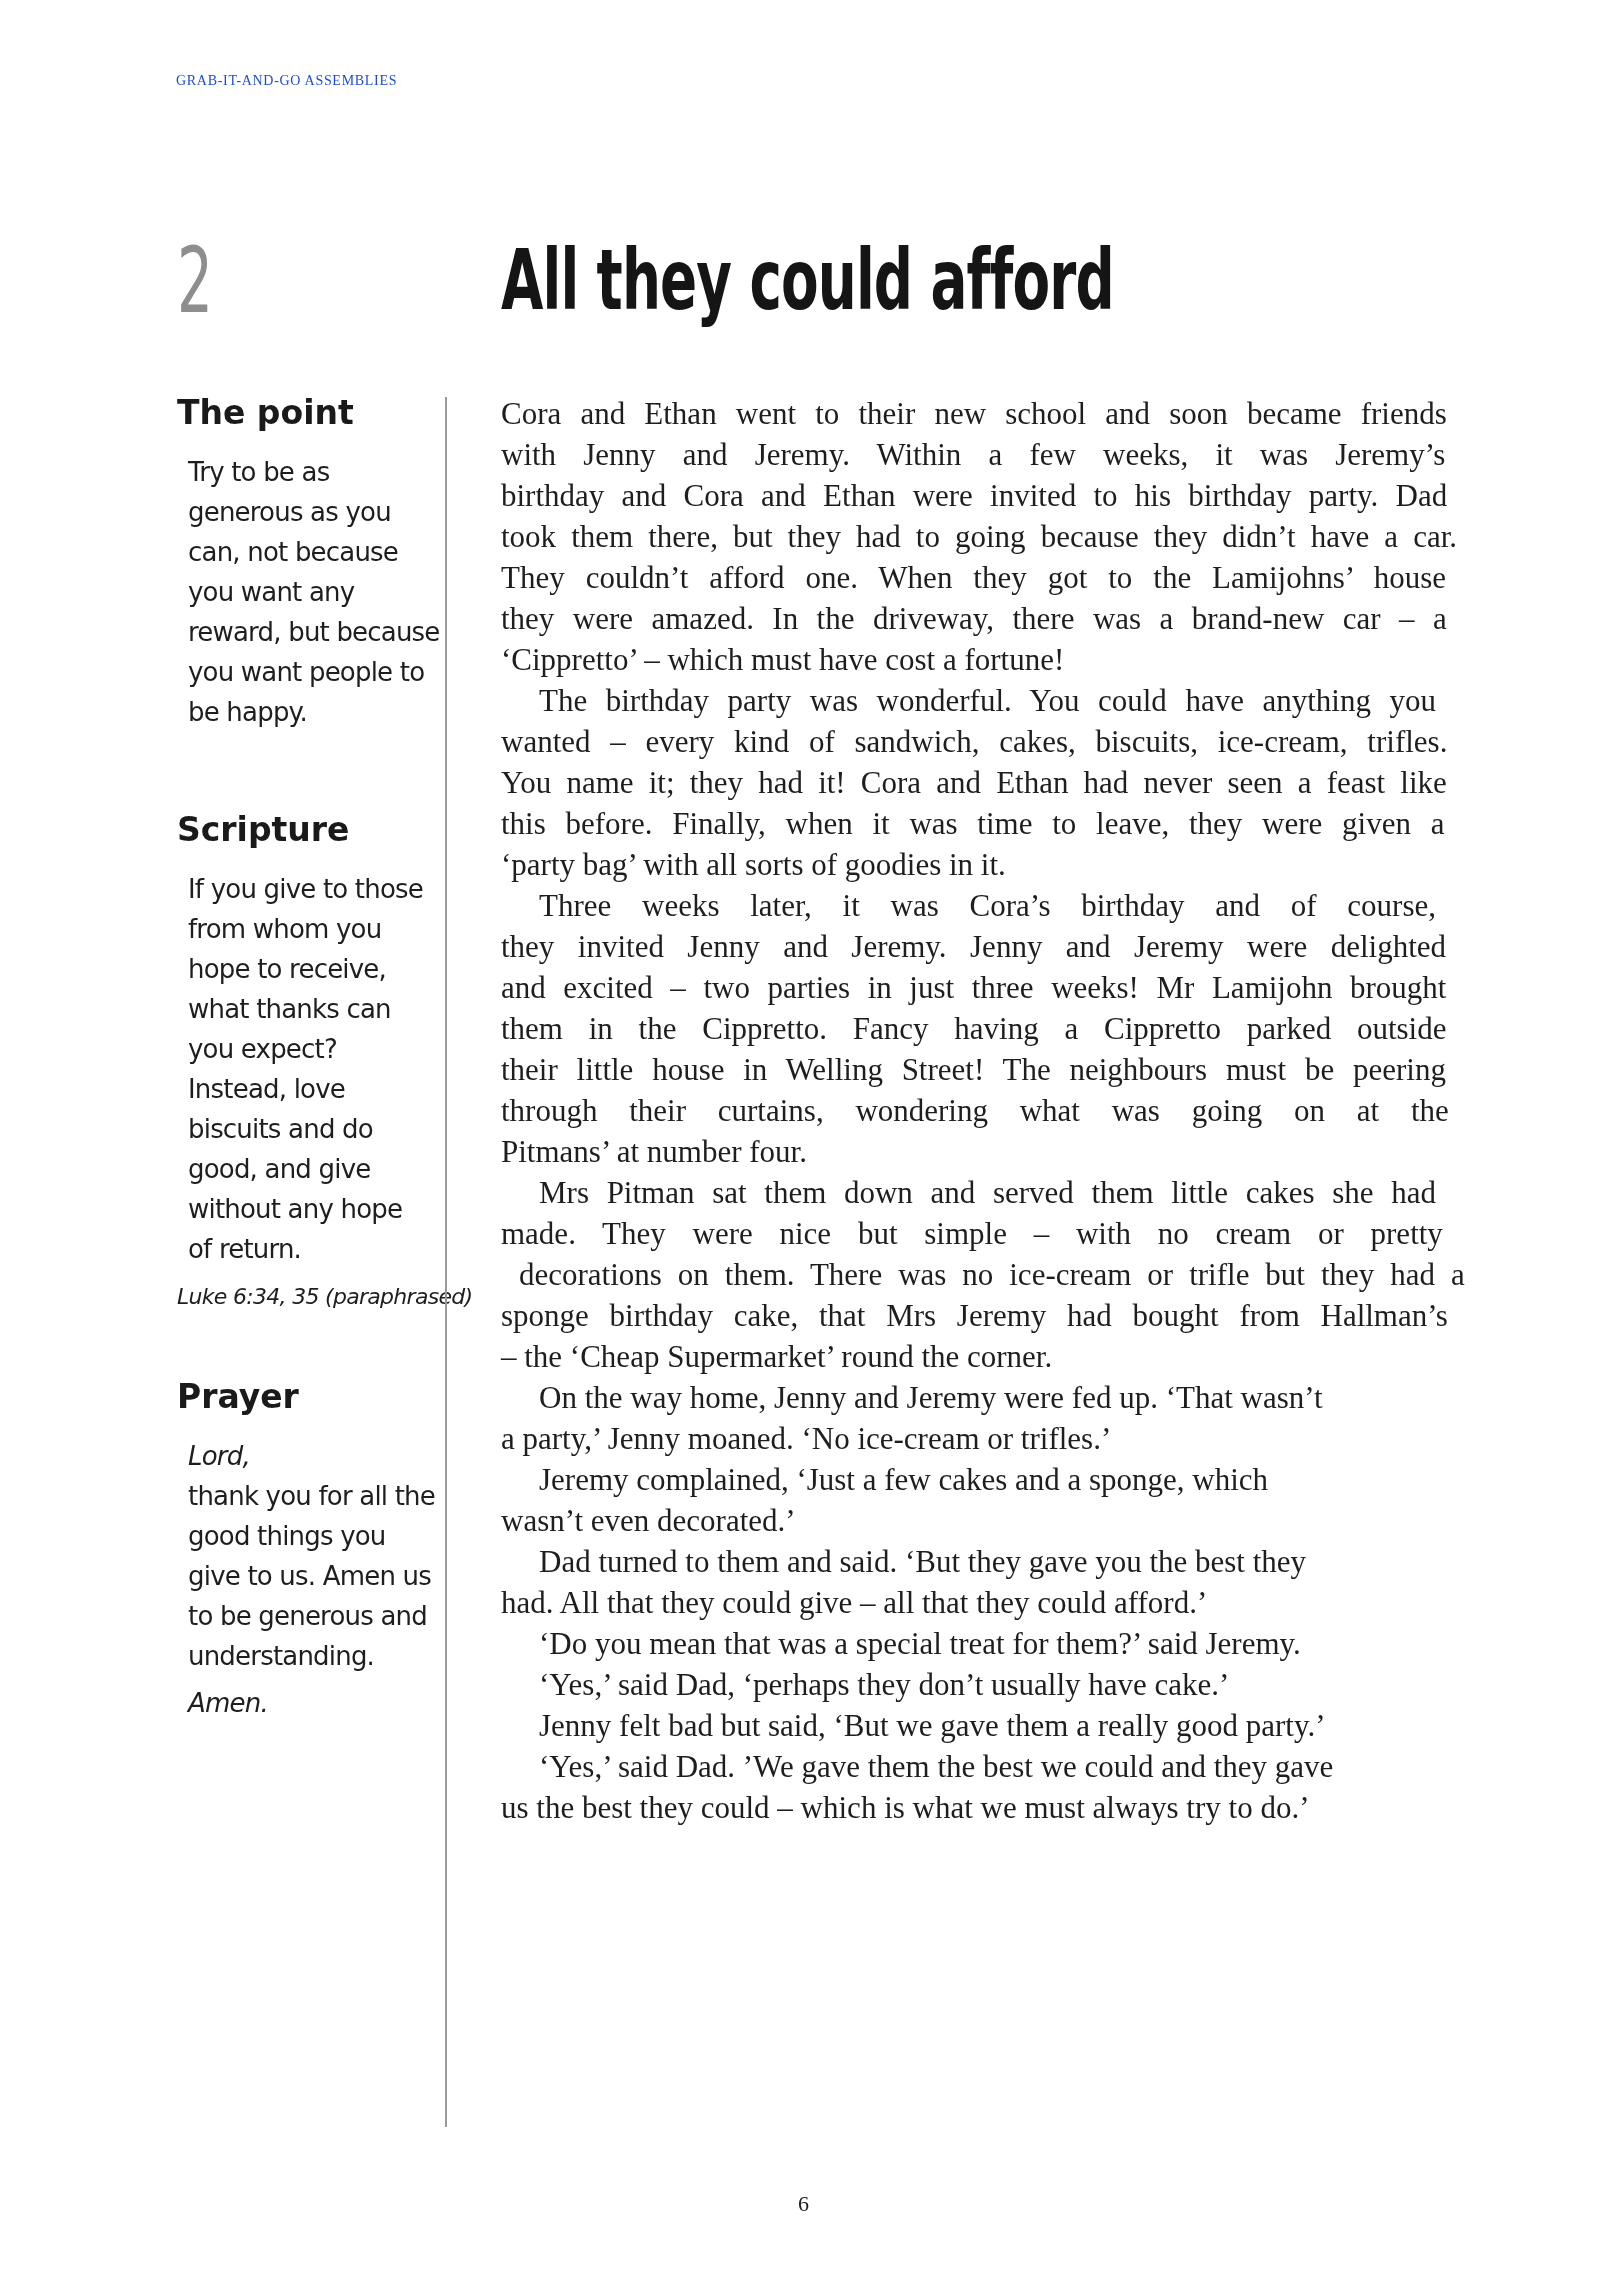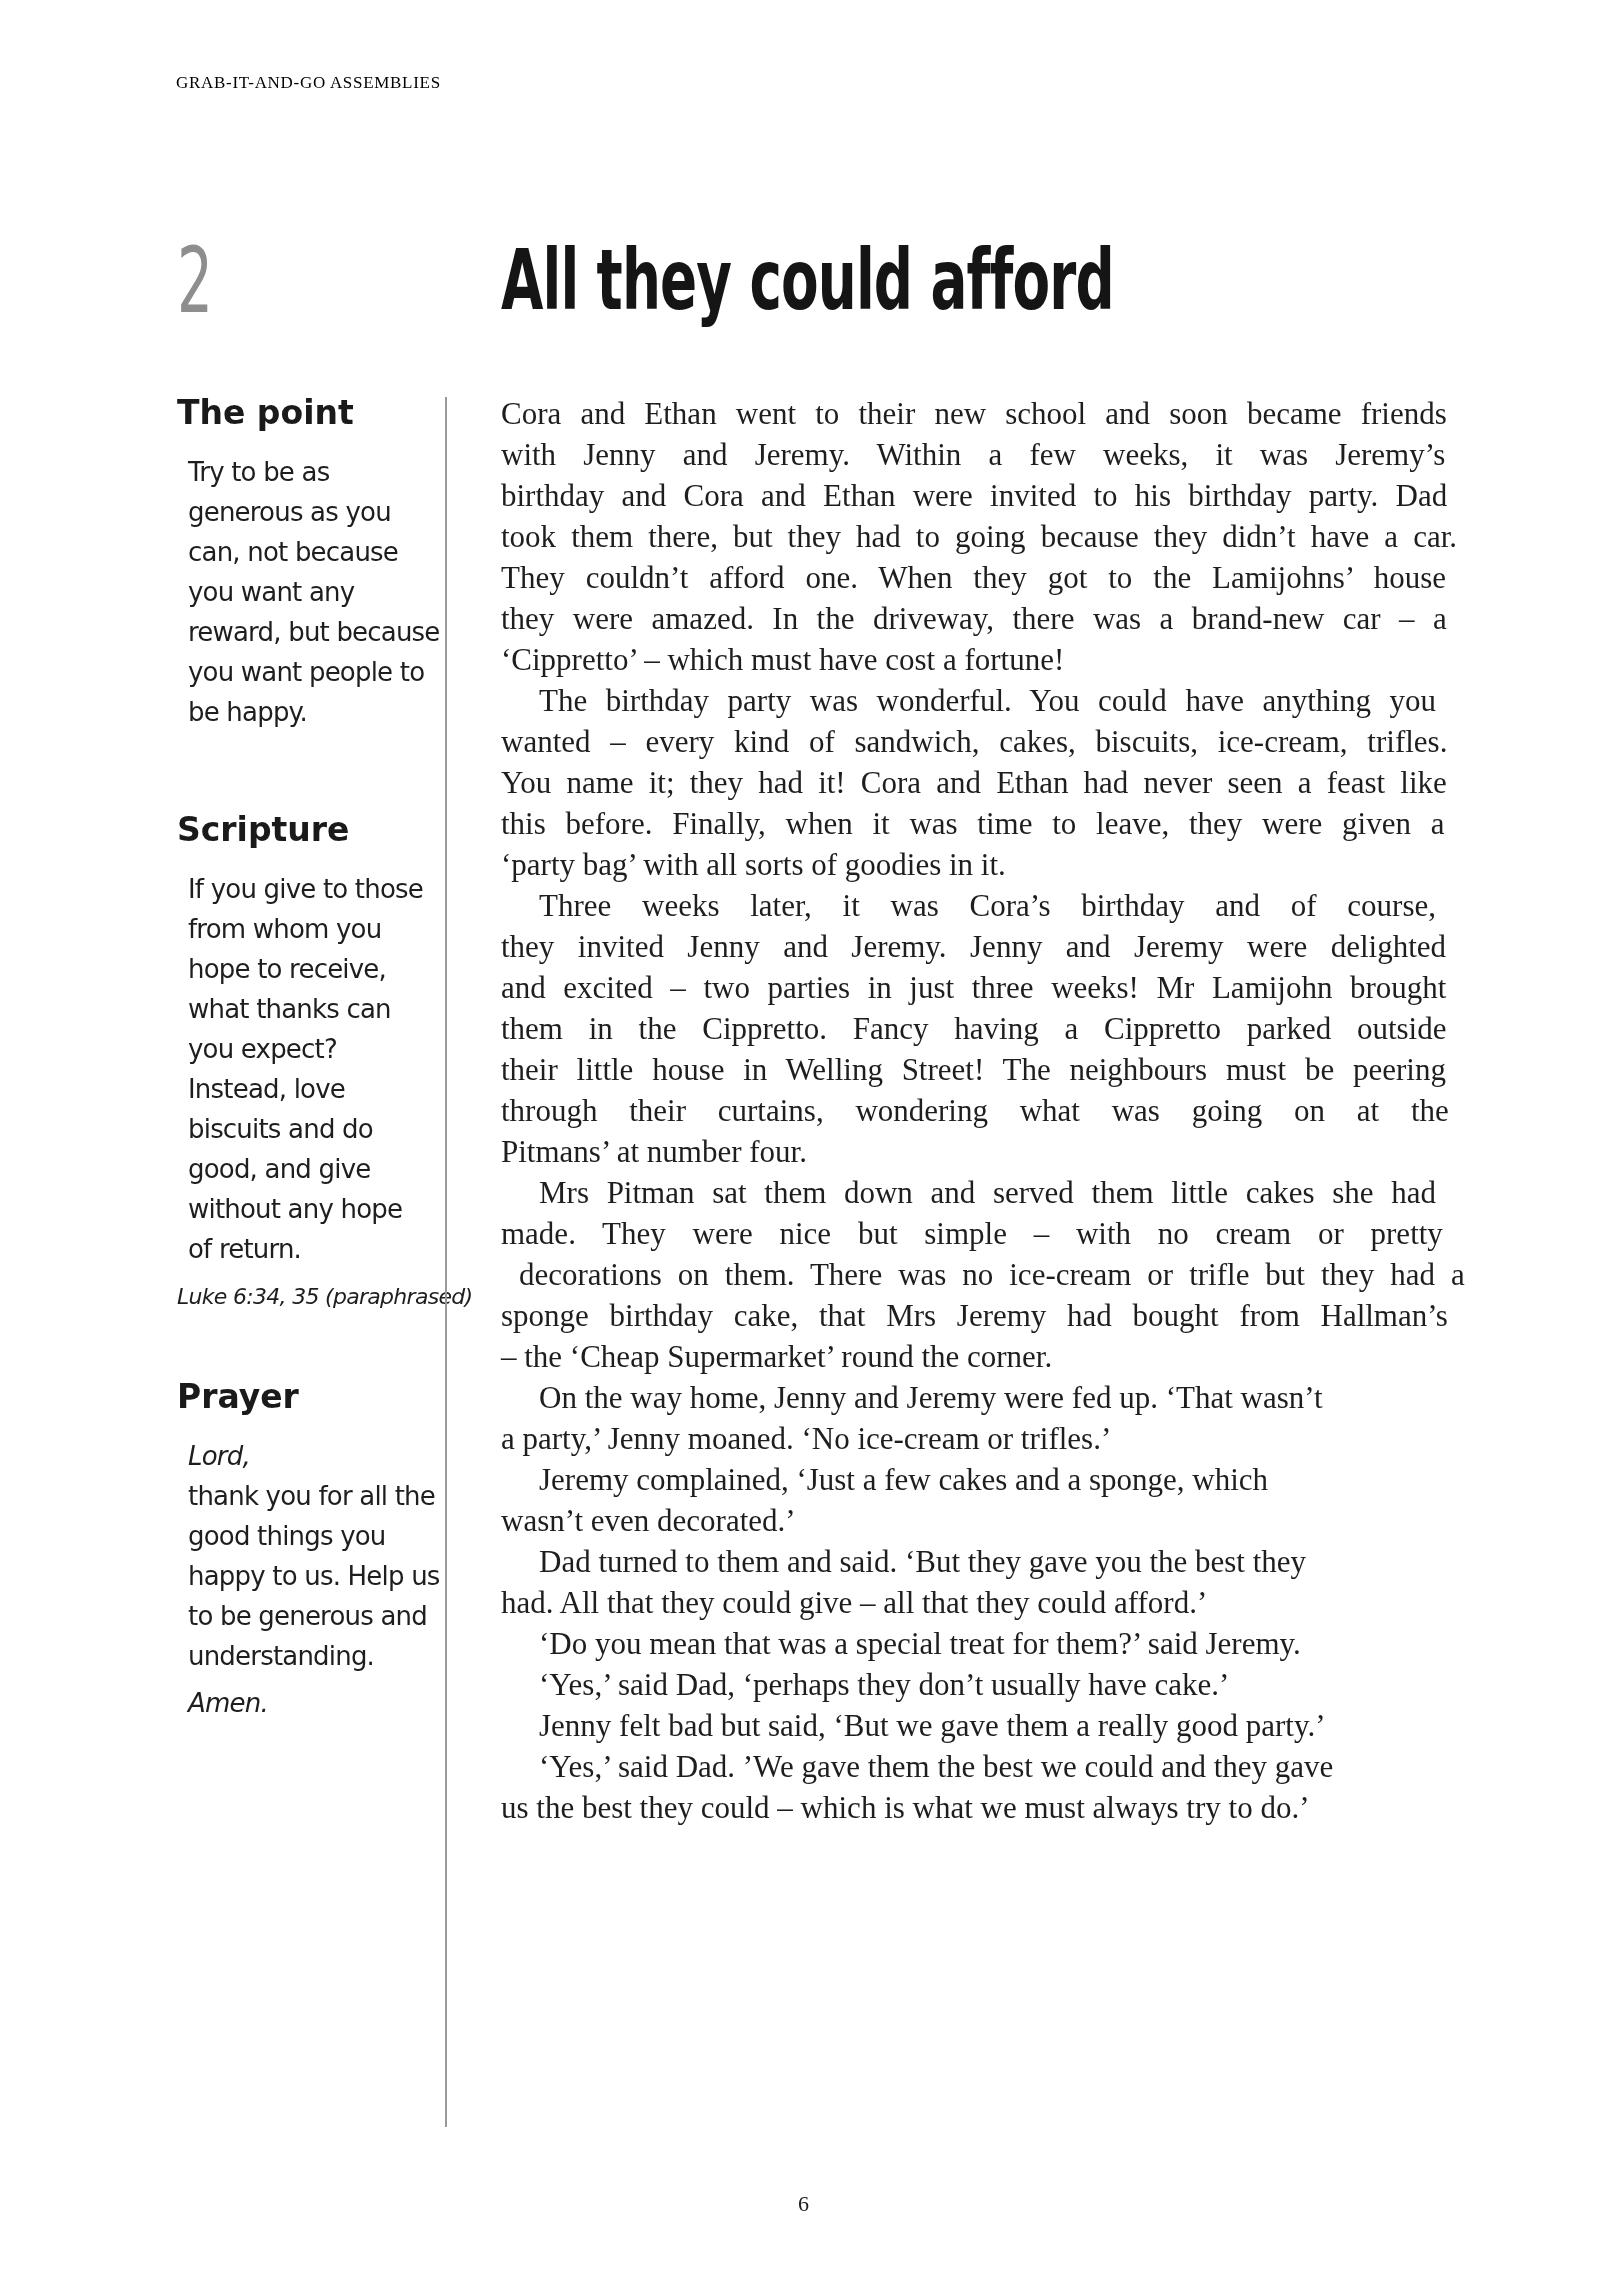--- a/index.html
+++ b/index.html
@@ -1,20 +1,20 @@
 <!DOCTYPE html>
 <html style="font-size:10.4px"><head>
 <meta charset="utf-8">
 <style>
   html, body { margin: 0; padding: 0; background: #ffffff; }
   body { width: 1610px; height: 2295px; position: relative; overflow: hidden; color: #1e1e1e; }
   .running-head {
     position: absolute; left: 176px; top: 73px;
-    font-family: "Liberation Serif", serif; font-size: 17px; letter-spacing: 0.7px;
-    color: #000000;
+    font-family: "Liberation Serif", serif; font-size: 14px; letter-spacing: 0.7px;
+    color: #1d4ed8;
   }
   .chapter-number {
     position: absolute; left: 177px; top: 229px;
     font-family: "DejaVu Sans", sans-serif; font-weight: normal;
     font-size: 91px; line-height: 104px; color: #8e8e8e;
     transform: scaleX(0.62); transform-origin: left top;
   }
   .chapter-title {
     position: absolute; left: 501px; top: 229px;
     font-family: "DejaVu Sans", sans-serif; font-weight: bold;
@@ -91,21 +91,21 @@
     </p>
     <span class="line ref">Luke 6:34, 35 (paraphrased)</span>
   </section>
 
   <section class="section" style="top:984px">
     <h3>Prayer</h3>
     <p>
       <span class="line italic">Lord,</span>
       <span class="line">thank you for all the</span>
       <span class="line">good things you</span>
-      <span class="line">happy to us. Help us</span>
+      <span class="line">give to us. Amen us</span>
       <span class="line">to be generous and</span>
       <span class="line">understanding.</span>
       <span class="line italic amen">Amen.</span>
     </p>
   </section>
 </aside>
 
 <div class="divider"></div>
 
 <article class="story" id="story">

